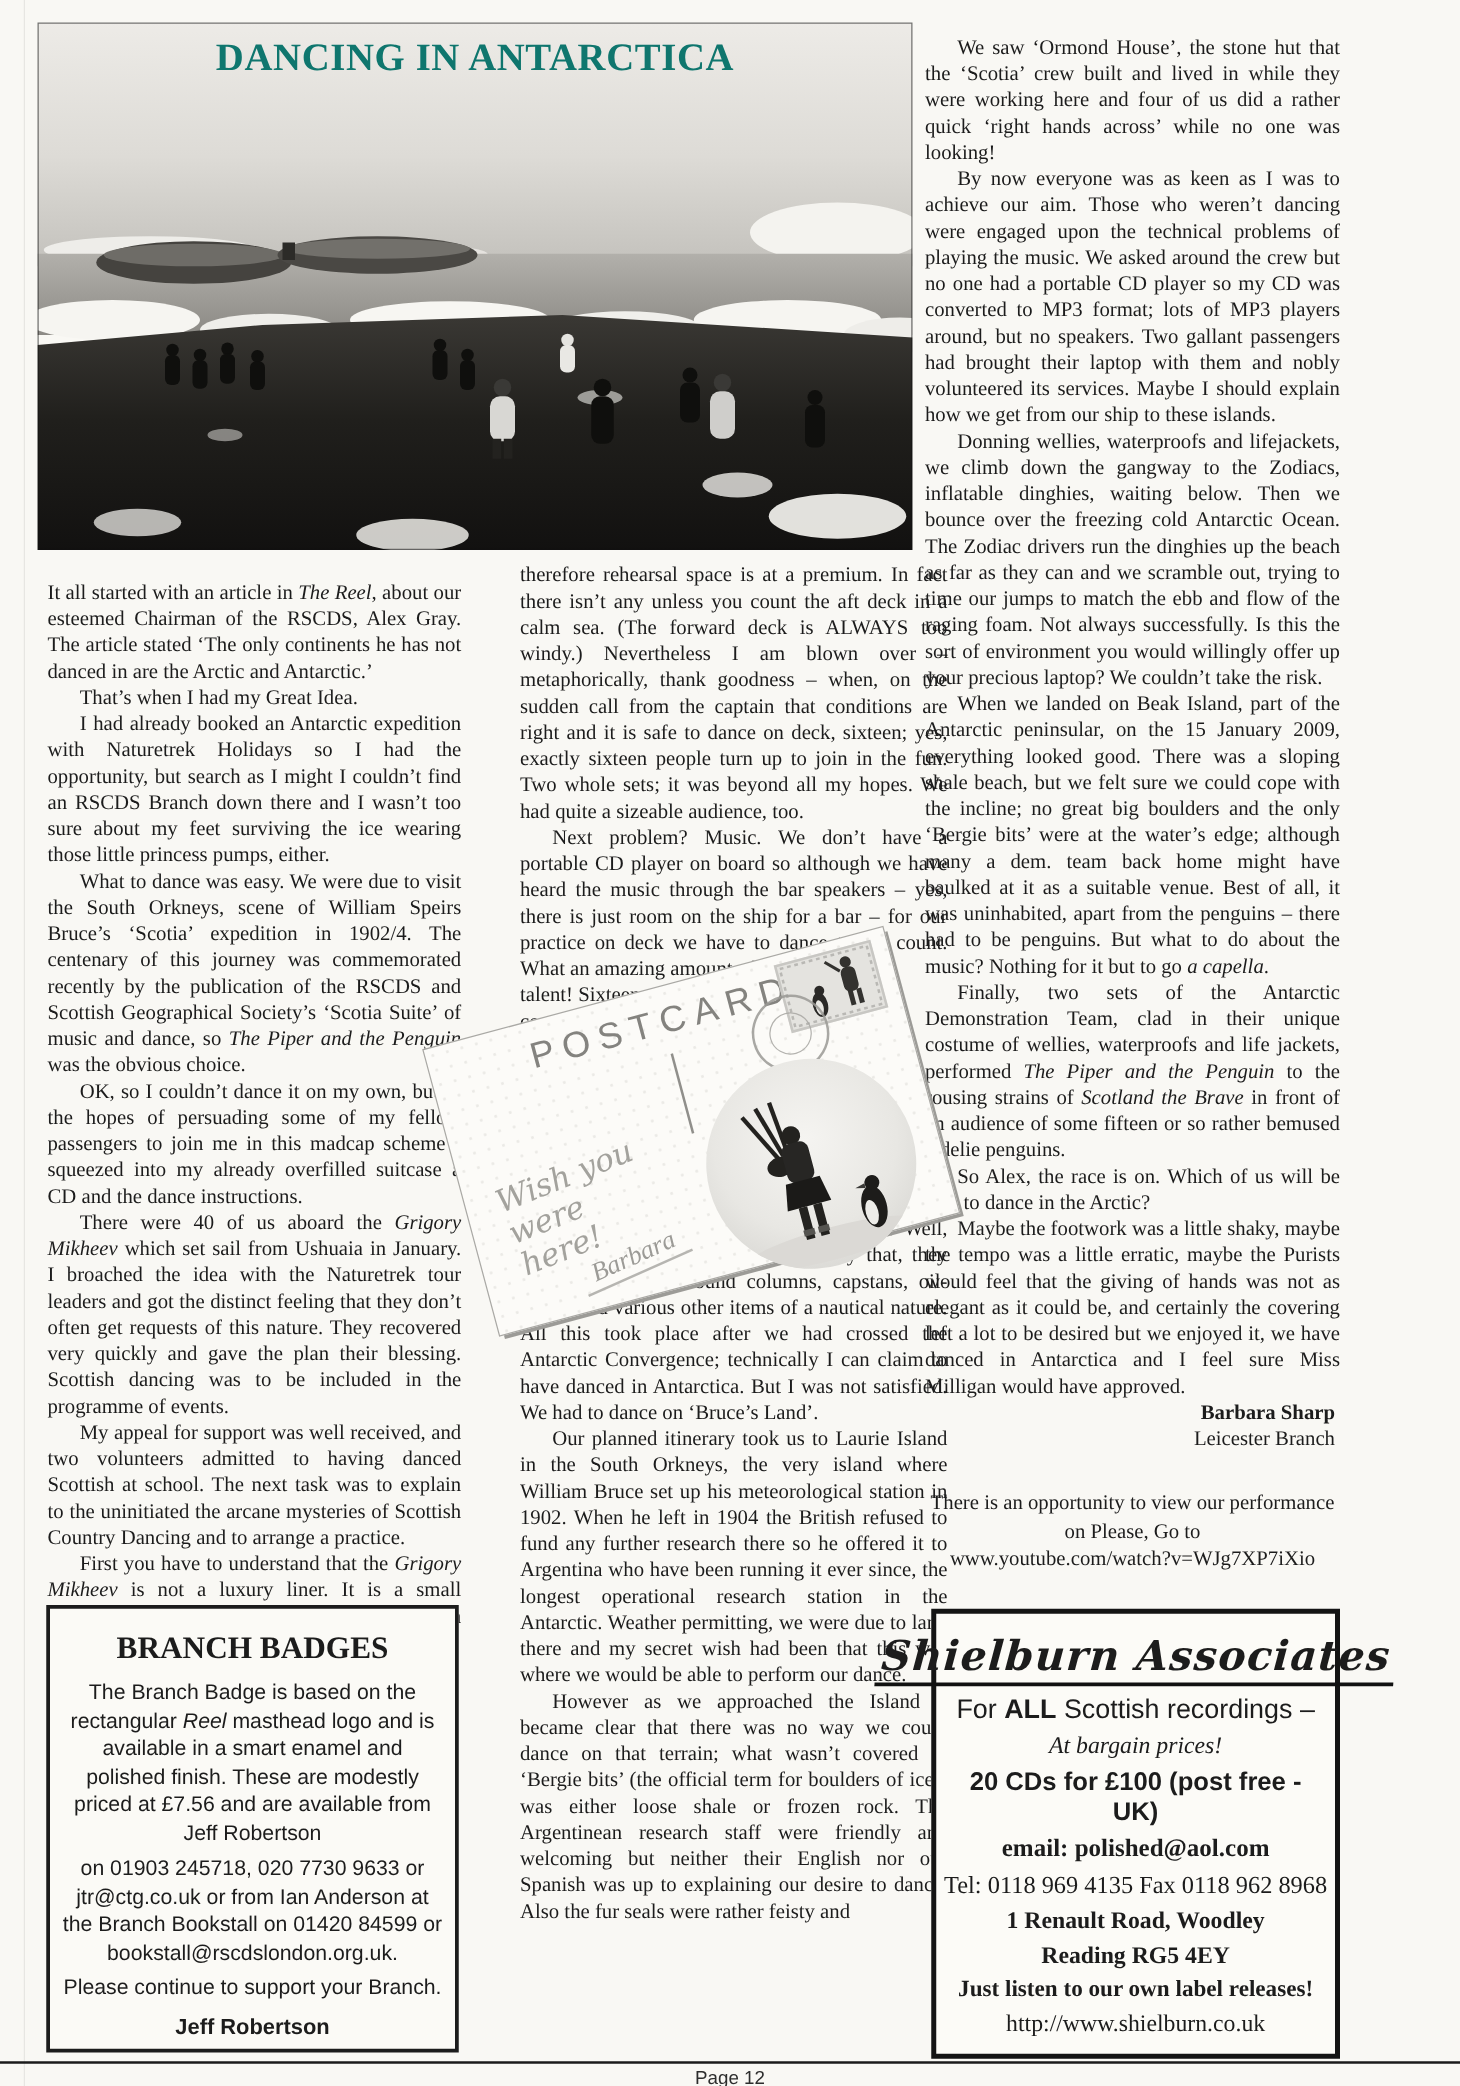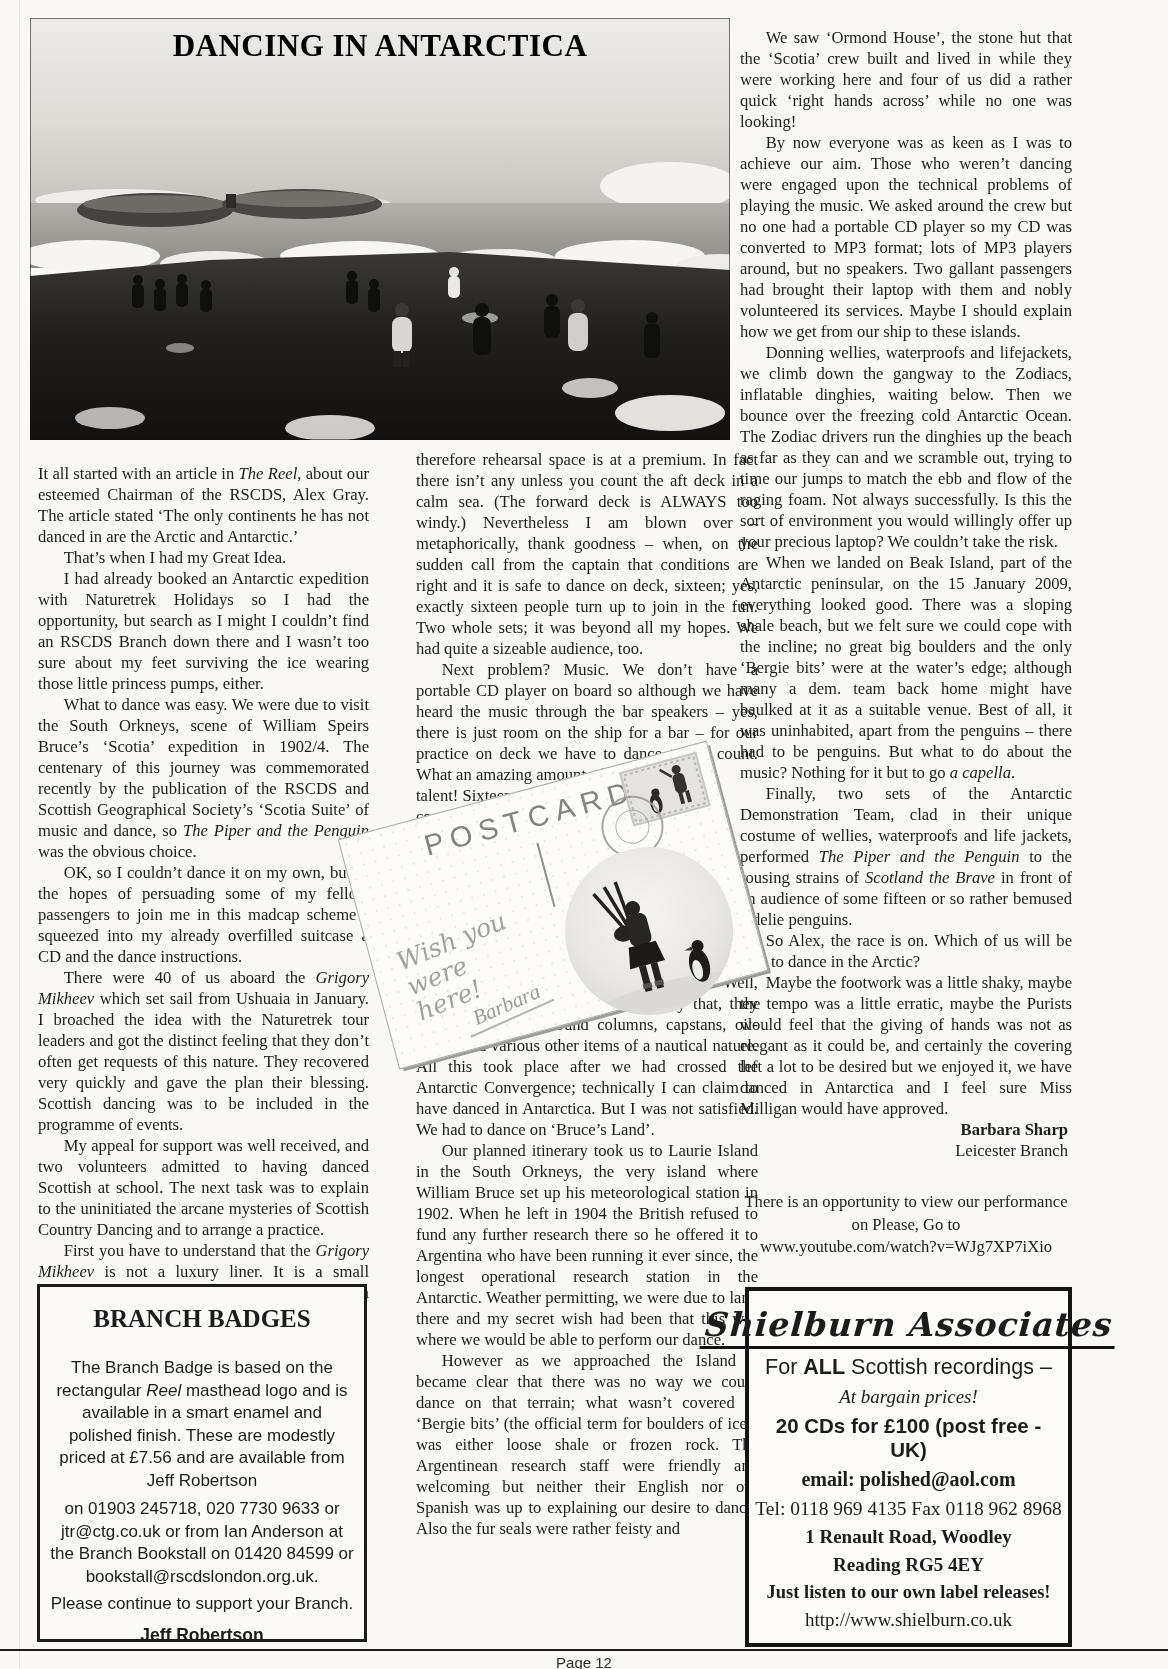--- a/index.html
+++ b/index.html
@@ -8,21 +8,21 @@
     position: relative; width: 1168px; height: 1669px;
     background: #f9f8f4; overflow: hidden;
     font-family: "Liberation Serif", "DejaVu Serif", serif;
     color: #1c1c1c; margin: 0 auto;
   }
   .scan-edge { position:absolute; left:19px; top:0; bottom:0; width:1px; background:rgba(0,0,0,0.07); }
 
   .masthead {
     position: absolute; left: 30px; top: 28px; width: 700px; z-index: 3;
     text-align: center; font-size: 31px; font-weight: bold;
-    letter-spacing: 0.5px; color: #000000;
+    letter-spacing: 0.5px; color: #0f766e;
   }
   .photo { position: absolute; left: 30px; top: 18px; width: 700px; height: 422px; }
   .photo svg { display: block; }
 
   .col { position: absolute; }
   #col1 { left: 38px;  top: 463px; width: 331px; }
   #col2 { left: 388px; top: 449px; width: 342px; margin-left: 28px; }
   #col3 { left: 740px; top: 27px;  width: 332px; }
 
   .article p, .article .narrow-block {
@@ -84,21 +84,21 @@
     background: radial-gradient(circle at 50% 38%, #f5f4f1 0%, #e8e7e3 55%, #d0cfcb 100%);
   }
 
   
   #branch-box {
     position: absolute; left: 37px; top: 1284px; width: 330px; height: 358px;
     border: 3px solid #1c1c1c; background: #fbfaf6;
     padding: 18px 10px 12px; text-align: center;
     font-family: "Liberation Sans", "DejaVu Sans", sans-serif;
   }
-  .bb-title { font-family: "Liberation Serif", serif; font-size: 25px; font-weight: bold; margin-bottom: 24px; }
+  .bb-title { font-family: "Liberation Serif", serif; font-size: 25px; font-weight: bold; margin-bottom: 10px; }
   .bb-text { font-size: 17px; line-height: 22.5px; }
   .bb-name { font-size: 17px; line-height: 22.5px; }
   .bb-contact { font-size: 17px; line-height: 22.5px; margin-top: 6px; }
   .bb-plea { font-size: 17px; line-height: 22.5px; margin-top: 5px; }
   .bb-signoff { font-size: 17.5px; font-weight: bold; margin-top: 9px; }
 
   
   #ad-box {
     position: absolute; left: 745px; top: 1287px; width: 327px; height: 360px;
     border: 4px solid #141414; background: #fcfbf7;

